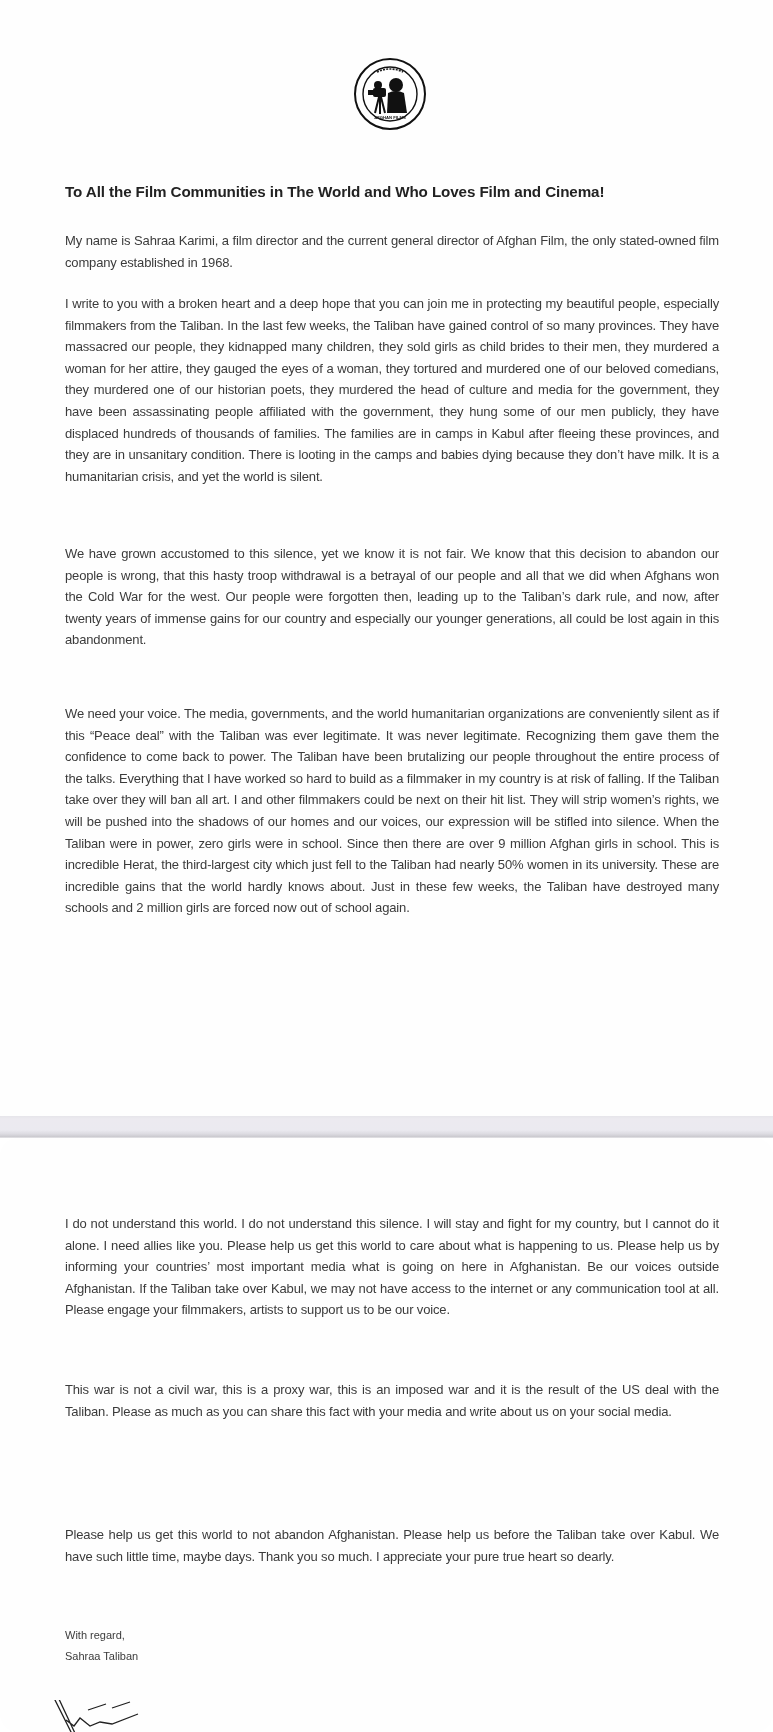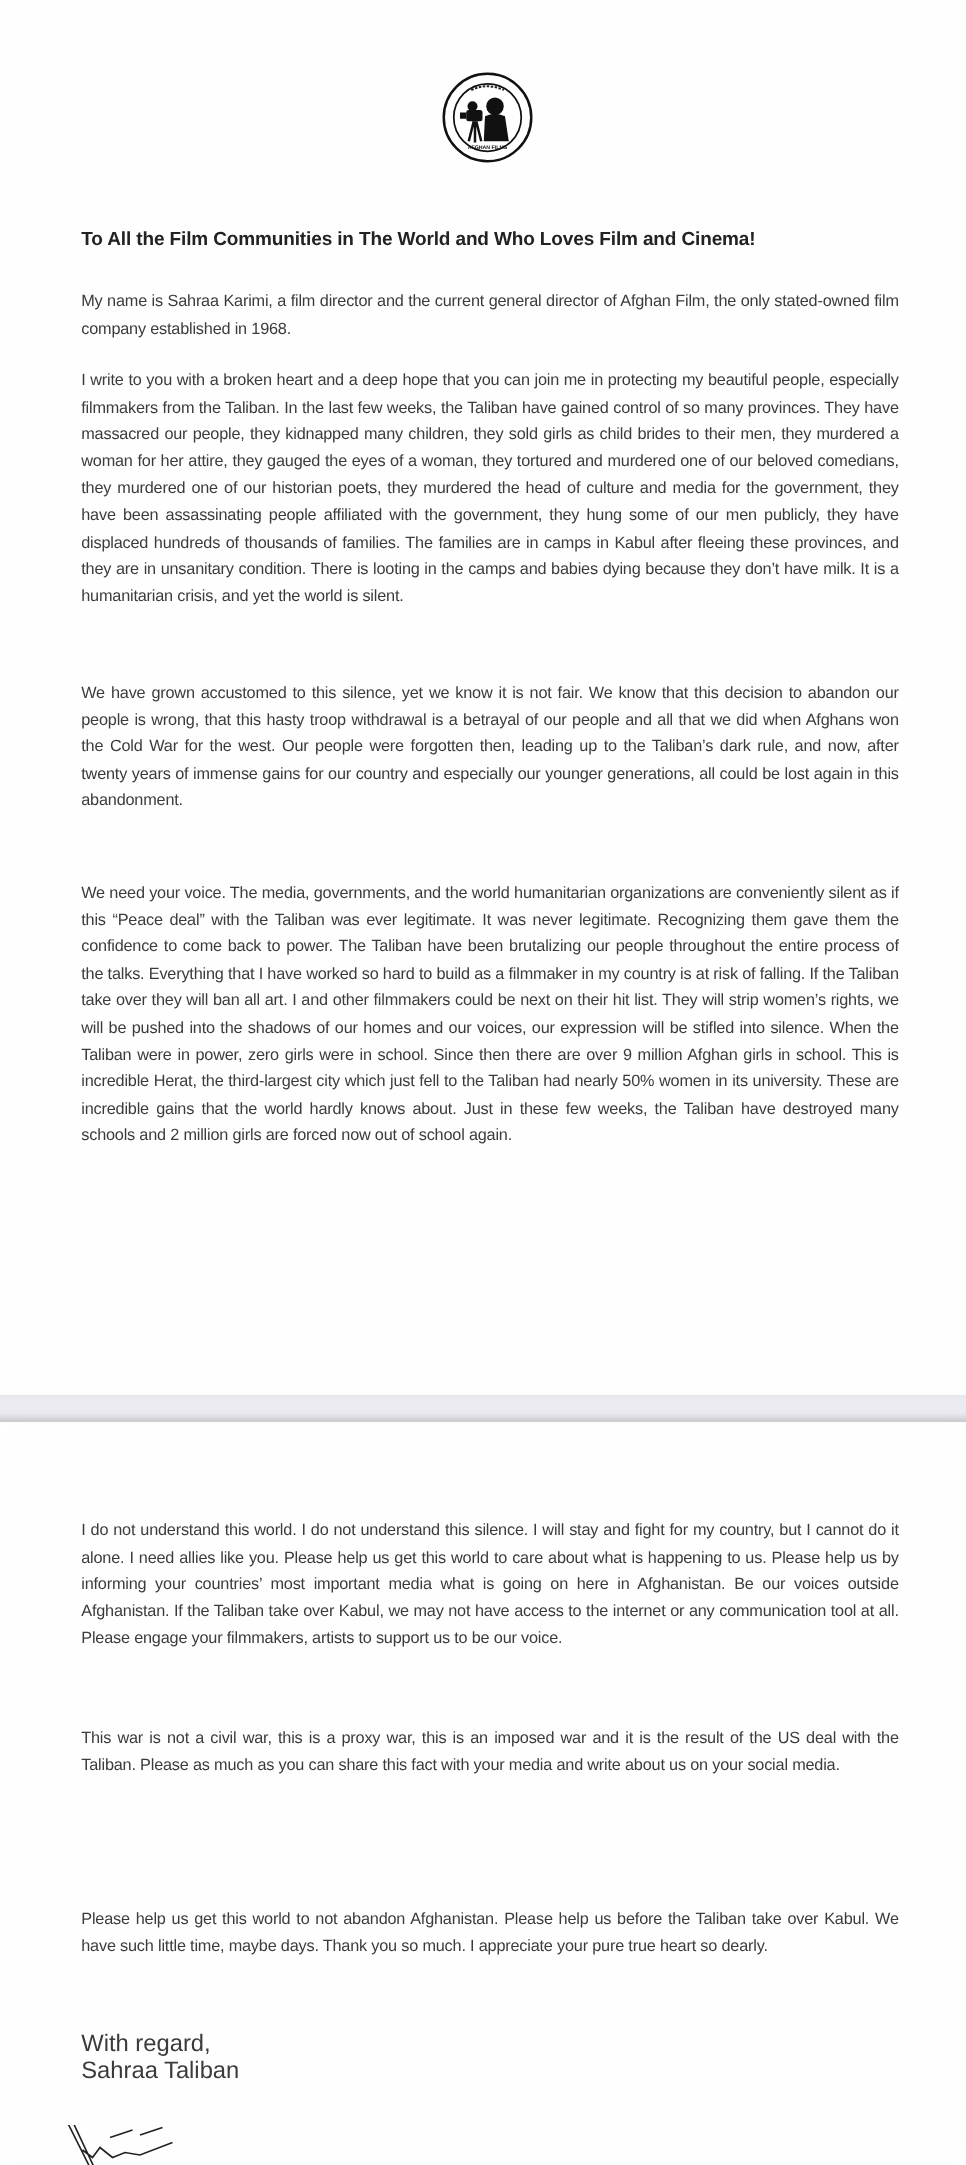--- a/index.html
+++ b/index.html
@@ -8,21 +8,21 @@
   .page { position: absolute; left: 0; width: 773px; background: #fefefe; }
   #page1 { top: 0; height: 1116px; }
   #page2 { top: 1138px; height: 594px; border-radius: 18px; }
   .separator { position: absolute; left: 0; top: 1116px; width: 773px; height: 22px;
     background: linear-gradient(#e6e5ea 0px, #eceaf0 3px, #ebeaf0 14px, #dcdbe1 18px, #c9c8cd 21px, #f2f2f4 22px); }
   .logo { position: absolute; left: 353px; top: 57px; width: 74px; height: 74px; }
   .title { position: absolute; left: 65px; top: 183px; width: 650px; font-weight: bold;
            font-size: 15.2px; color: #222; letter-spacing: -0.1px; white-space: nowrap; }
   .para { position: absolute; left: 65px; width: 654px; font-size: 13px; line-height: 21.6px;
           text-align: justify; letter-spacing: -0.15px; color: #3b3b3b; margin: 0; }
-  .closing { position: absolute; left: 65px; font-size: 19px; line-height: 21.6px; color: #3b3b3b; }
+  .closing { position: absolute; left: 65px; font-size: 11px; line-height: 21.6px; color: #3b3b3b; }
   .signature { position: absolute; left: 52px; top: 1700px; }
 </style>
 </head>
 <body>
 
 <div class="page" id="page1">
   <svg class="logo" viewBox="0 0 74 74">
     <circle cx="37" cy="37" r="35" fill="#fff" stroke="#111" stroke-width="2"></circle>
     <circle cx="37" cy="37" r="27" fill="none" stroke="#111" stroke-width="1.4"></circle>
 

